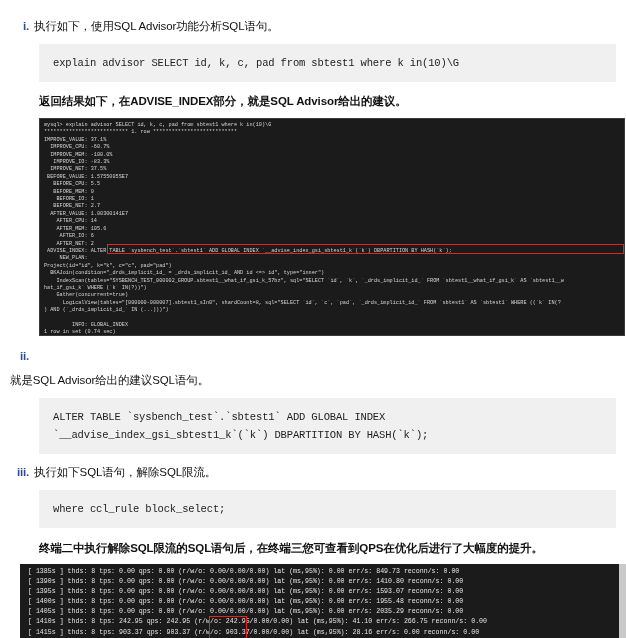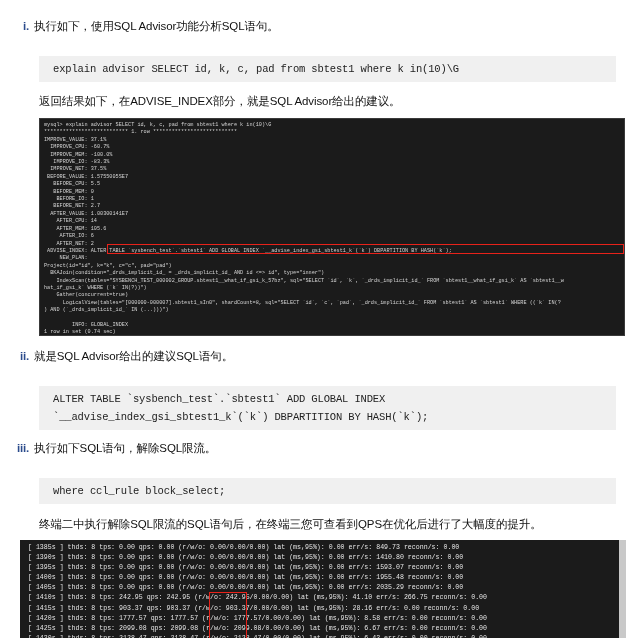--- a/index.html
+++ b/index.html
@@ -52,31 +52,31 @@
     margin-left: 29px;
   }
 
   
   .code-block {
     background: #f0f0f0;
     font-family: "Liberation Mono", monospace;
     font-size: 10.5px;
     line-height: 18px;
     color: #222222;
-    padding: 4px 14px;
-    margin: 21px 0 9px 0;
+    padding: 10px 14px;
+    margin: 9px 0 9px 0;
     box-sizing: border-box;
     white-space: pre-wrap;
     word-break: break-word;
     letter-spacing: -0.15px;
   }
 
   .note {
     font-size: 11.5px;
-    font-weight: normal;
+    font-weight: bold;
     line-height: 17px;
     color: #111111;
     margin: 11px 0 8px 0;
     letter-spacing: -0.1px;
   }
   .note-2 {
     margin-top: 12px;
     margin-bottom: 7px;
   }
 
@@ -206,21 +206,21 @@
         <div class="term-line">      LogicalView(tables="[000000-000007].sbtest1_sIn0", shardCount=8, sql="SELECT `id`, `c`, `pad`, `_drds_implicit_id_` FROM `sbtest1` AS `sbtest1` WHERE ((`k` IN(?</div>
         <div class="term-line">) AND (`_drds_implicit_id_` IN (...)))")</div>
         <div class="term-line blank">&nbsp;</div>
         <div class="term-line">         INFO: GLOBAL_INDEX</div>
         <div class="term-line">1 row in set (0.74 sec)</div>
       </div>
       <div class="redbox-advise"></div>
     </div>
   </div>
 
-  <div class="step" style="margin-top:12px;">
+  <div class="step" style="margin-top:12px;flex-direction:column;">
     <div class="step-marker">ii.</div>
     <div class="step-text">就是SQL Advisor给出的建议SQL语句。</div>
   </div>
 
   <div class="indent">
     <div class="code-block">ALTER TABLE `sysbench_test`.`sbtest1` ADD GLOBAL INDEX `__advise_index_gsi_sbtest1_k`(`k`) DBPARTITION BY HASH(`k`);</div>
   </div>
 
   <div class="step" style="margin-top:10px;">
     <div class="step-marker">iii.</div>

